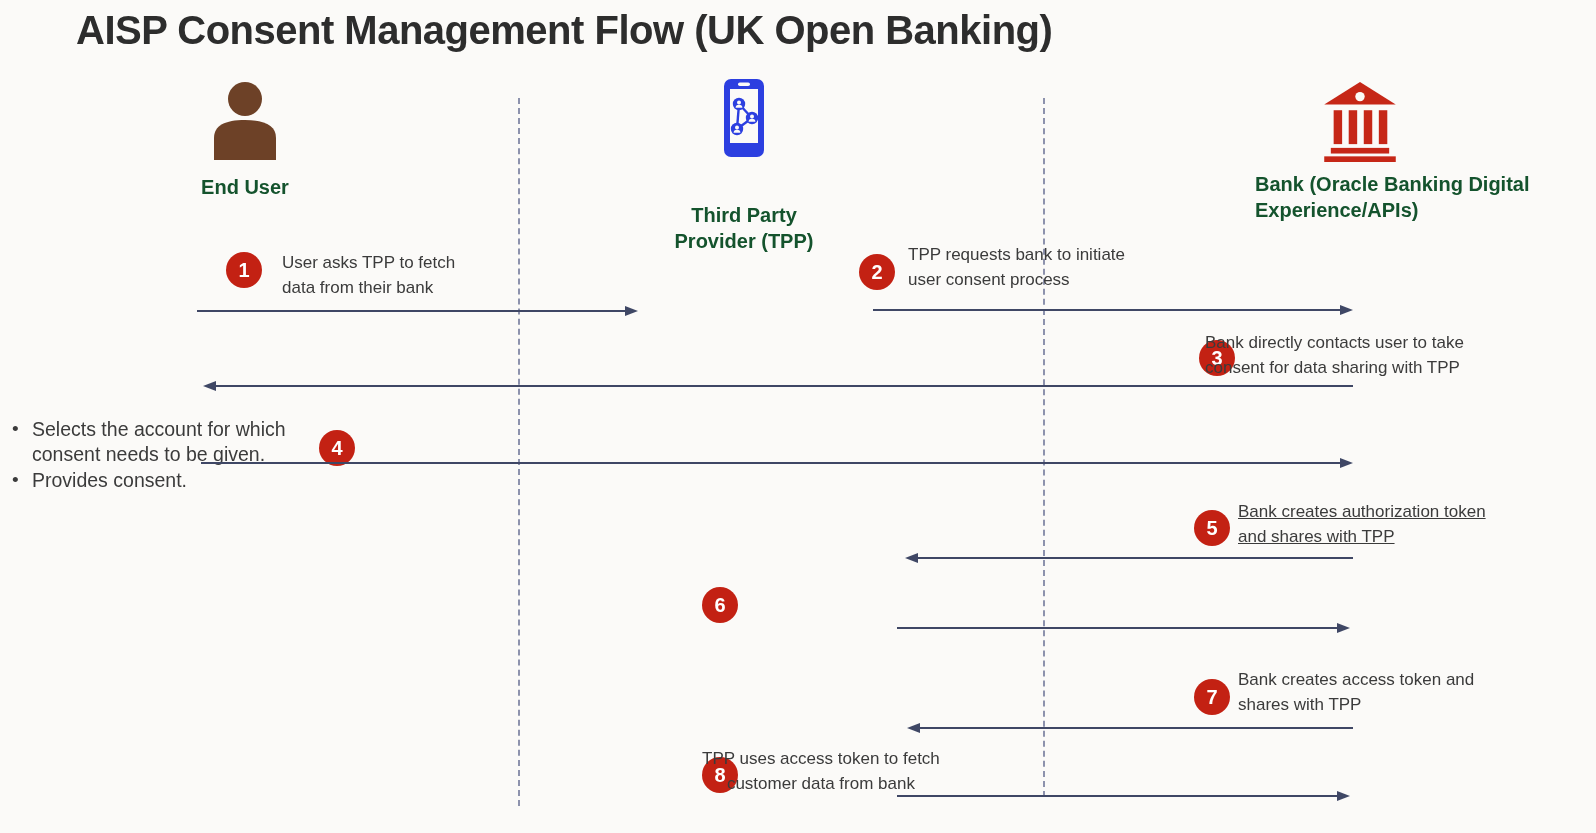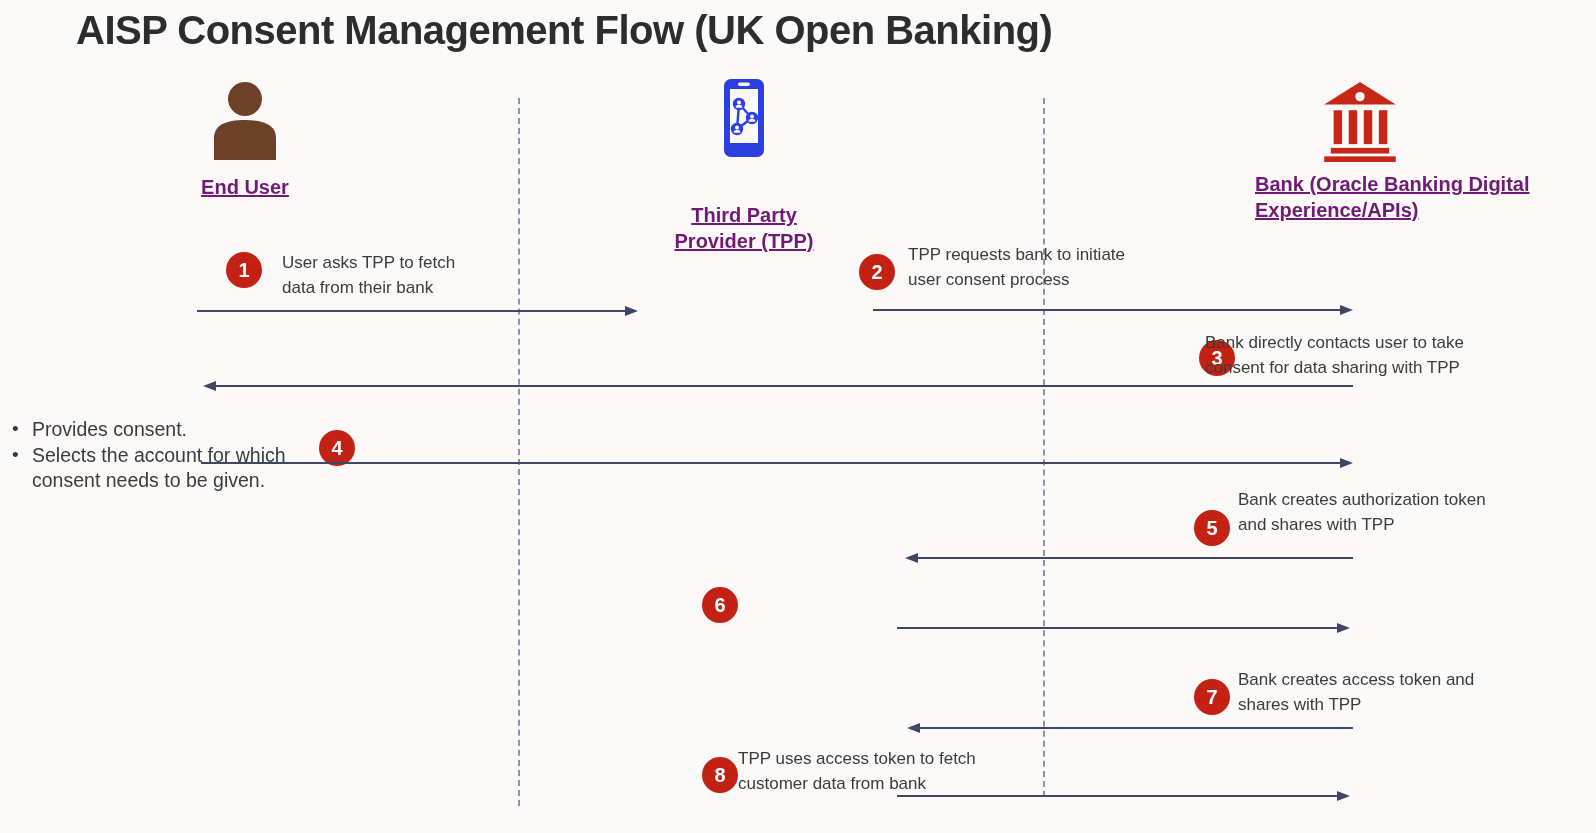--- a/index.html
+++ b/index.html
@@ -3,22 +3,22 @@
 <meta charset="utf-8">
 <style>
   html,body { margin:0; padding:0; background:#FBFAF8; font-family:"Liberation Sans", sans-serif; }
   .canvas { position:relative; width:1596px; height:833px; background:#FBFAF8; overflow:hidden; }
 
   .title { position:absolute; left:76px; top:8px; font-size:40px; font-weight:bold;
            color:#2d2d2d; letter-spacing:-0.5px; }
 
   .icon { position:absolute; }
 
-  .actor-label { position:absolute; font-size:20px; font-weight:bold; color:#701a75;
-                 line-height:26px; white-space:pre-line;text-decoration:underline; }
+  .actor-label { position:absolute; font-size:20px; font-weight:bold; color:#14532d;
+                 line-height:26px; white-space:pre-line; }
   .actor-label.centered { text-align:center; }
 
   .lifeline { position:absolute; width:0; border-left:2px dashed #7A81A0; opacity:.85; }
 
   .badge { position:absolute; width:36px; height:36px; border-radius:50%;
            background:#C32113; color:#FFFFFF; font-size:20px; font-weight:bold;
            display:flex; align-items:center; justify-content:center; }
 
   .step-text { position:absolute; font-size:17px; color:#3b3b3b; line-height:24.5px;
                white-space:pre-line; }
@@ -110,32 +110,32 @@
 
   <div class="badge" style="left:1199px; top:340px;">3</div>
   <div class="step-text" style="left:1205px; top:331px;">Bank directly contacts user to take
 consent for data sharing with TPP</div>
   <div class="arrow left" style="left:203px; top:381px; width:1150px;">
     <div class="shaft"></div>
     <div class="head"></div>
   </div>
 
   <ul class="bullets">
-    <li>Provides consent.</li>
     <li>Selects the account for which
 consent needs to be given.</li>
+    <li>Provides consent.</li>
   </ul>
   <div class="badge" style="left:319px; top:430px;">4</div>
   <div class="arrow right" style="left:201px; top:458px; width:1152px;">
     <div class="shaft"></div>
     <div class="head"></div>
   </div>
 
   <div class="badge" style="left:1194px; top:510px;">5</div>
-  <div class="step-text" style="left:1238px; top:488px;">Bank creates authorization token
+  <div class="step-text" style="left:1238px; top:500px;text-decoration:underline;">Bank creates authorization token
 and shares with TPP</div>
   <div class="arrow left" style="left:905px; top:553px; width:448px;">
     <div class="shaft"></div>
     <div class="head"></div>
   </div>
 
   <div class="badge" style="left:702px; top:587px;">6</div>
   <div class="arrow right" style="left:897px; top:623px; width:453px;">
     <div class="shaft"></div>
     <div class="head"></div>
@@ -143,20 +143,20 @@
 
   <div class="badge" style="left:1194px; top:679px;">7</div>
   <div class="step-text" style="left:1238px; top:668px;">Bank creates access token and
 shares with TPP</div>
   <div class="arrow left" style="left:907px; top:723px; width:446px;">
     <div class="shaft"></div>
     <div class="head"></div>
   </div>
 
   <div class="badge" style="left:702px; top:757px;">8</div>
-  <div class="step-text" style="left:738px; top:747px;">TPP uses access token to fetch
+  <div class="step-text" style="left:702px; top:747px;text-align:center;">TPP uses access token to fetch
 customer data from bank</div>
   <div class="arrow right" style="left:897px; top:791px; width:453px;">
     <div class="shaft"></div>
     <div class="head"></div>
   </div>
 
 </div>
 
 </body></html>

